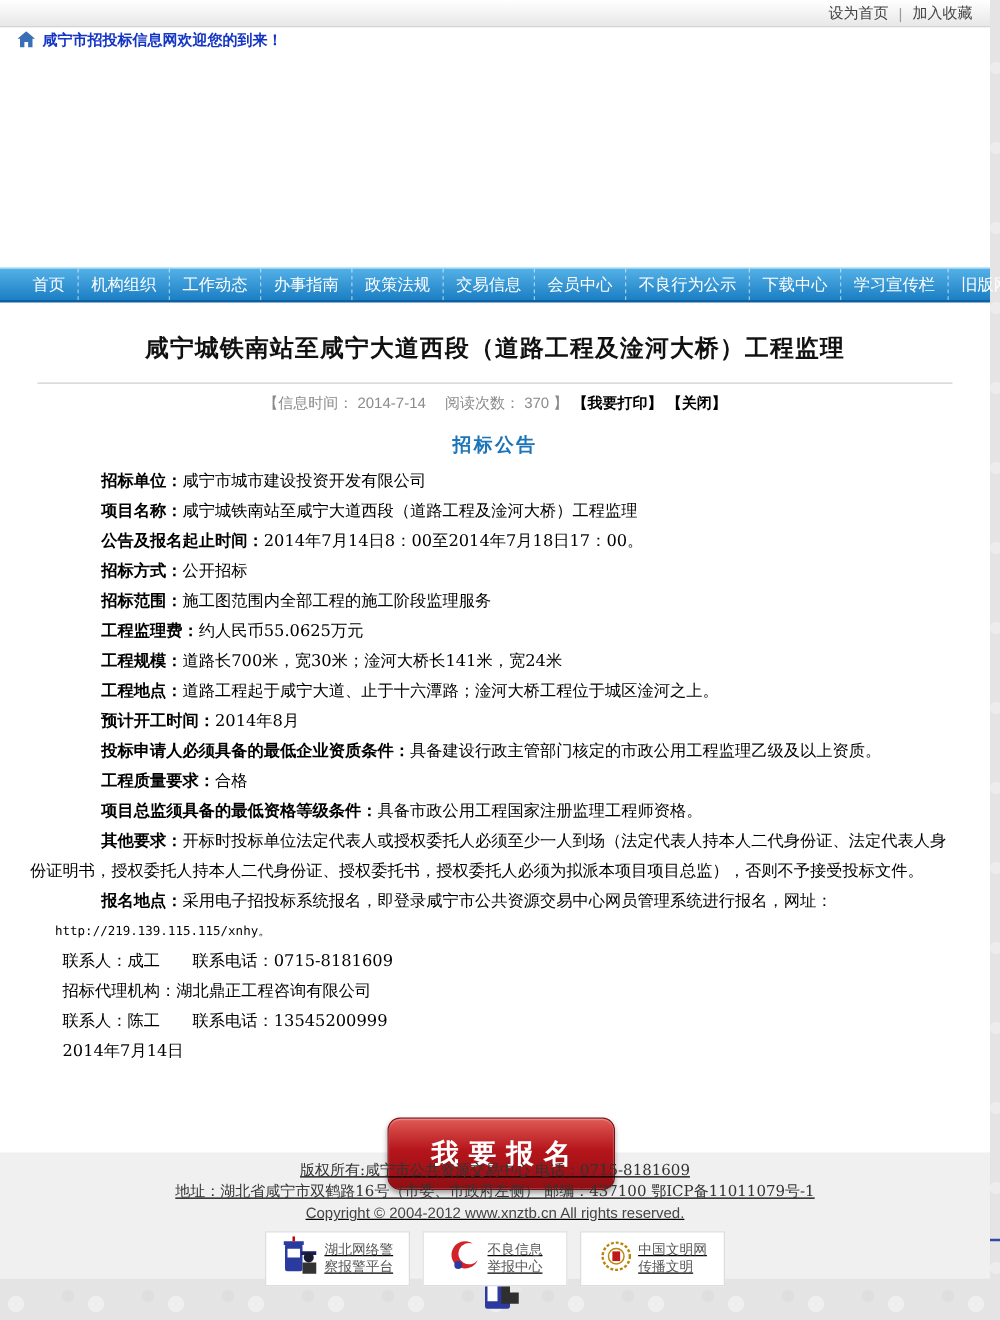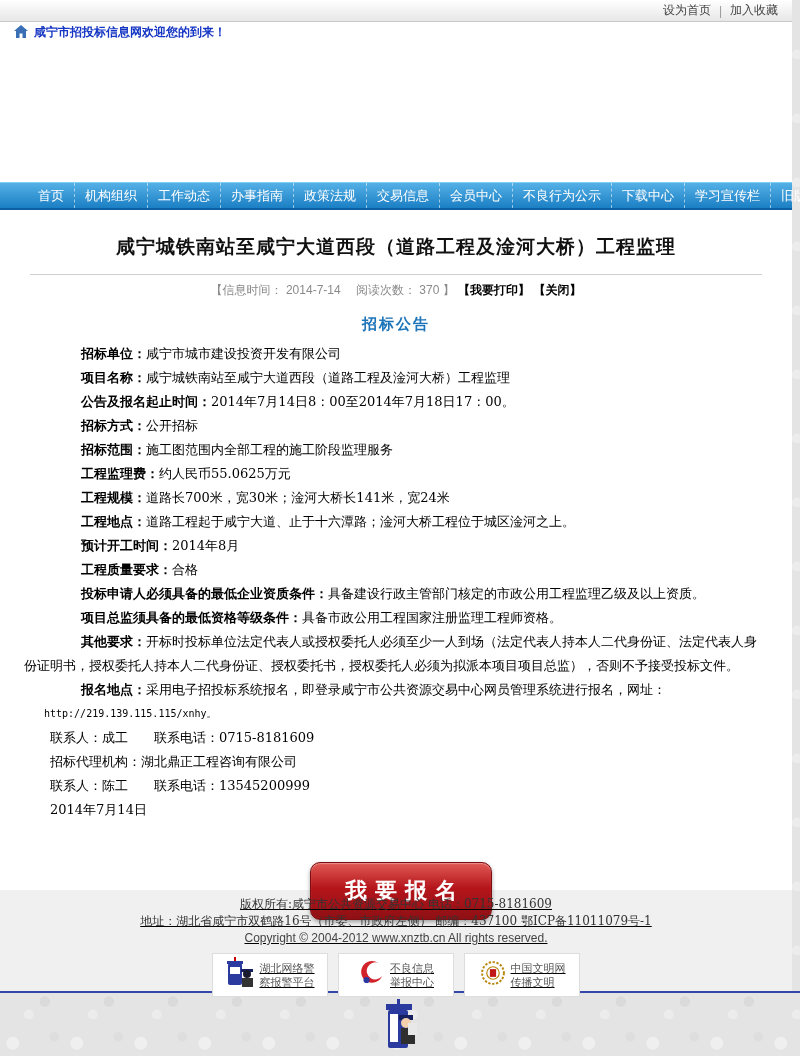--- a/index.html
+++ b/index.html
@@ -31,21 +31,21 @@
   .tb-divider { color:#999; }
 
   
   .banner { height:160px; background:#fff; }
 
   
   .nav {
     height:28px; background:linear-gradient(#54b0e6,#1b7fc4);
     border-top:1px solid #7fd0f5; border-bottom:2px solid #0e5fa4;
     display:flex; align-items:stretch; justify-content:space-between;
-    padding:0 28px; font-size:13px;
+    padding:0 16px; font-size:13px;margin-top:32px;
   }
   .nav a {
     color:#fff; text-decoration:none; display:flex; align-items:center;
     padding:0 10px; cursor:pointer; white-space:nowrap;
   }
   .nav a + a { border-left:1px dashed rgba(255,255,255,.55); }
 
   
   .article { height:680px; padding:0 24px; font-family:"DejaVu Serif","Liberation Serif",serif; color:#000; }
   .page-title {
@@ -140,22 +140,22 @@
     <div class="body-text">
       <p><b>招标单位：</b><span>咸宁市城市建设投资开发有限公司</span></p>
       <p><b>项目名称：</b><span>咸宁城铁南站至咸宁大道西段（道路工程及淦河大桥）工程监理</span></p>
       <p><b>公告及报名起止时间：</b><span>2014年7月14日8：00至2014年7月18日17：00。</span></p>
       <p><b>招标方式：</b><span>公开招标</span></p>
       <p><b>招标范围：</b><span>施工图范围内全部工程的施工阶段监理服务</span></p>
       <p><b>工程监理费：</b><span>约人民币55.0625万元</span></p>
       <p><b>工程规模：</b><span>道路长700米，宽30米；淦河大桥长141米，宽24米</span></p>
       <p><b>工程地点：</b><span>道路工程起于咸宁大道、止于十六潭路；淦河大桥工程位于城区淦河之上。</span></p>
       <p><b>预计开工时间：</b><span>2014年8月</span></p>
+      <p><b>投标申请人必须具备的最低企业资质条件：</b><span>具备建设行政主管部门核定的市政公用工程监理乙级及以上资质。</span></p>
       <p><b>工程质量要求：</b><span>合格</span></p>
-      <p><b>投标申请人必须具备的最低企业资质条件：</b><span>具备建设行政主管部门核定的市政公用工程监理乙级及以上资质。</span></p>
       <p><b>项目总监须具备的最低资格等级条件：</b><span>具备市政公用工程国家注册监理工程师资格。</span></p>
       <p><b>其他要求：</b><span>开标时投标单位法定代表人或授权委托人必须至少一人到场（法定代表人持本人二代身份证、法定代表人身份证明书，授权委托人持本人二代身份证、授权委托书，授权委托人必须为拟派本项目项目总监），否则不予接受投标文件。</span></p>
       <p><b>报名地点：</b><span>采用电子招投标系统报名，即登录咸宁市公共资源交易中心网员管理系统进行报名，网址：</span></p>
       <p class="url-line">http://219.139.115.115/xnhy。</p>
       <p>联系人：成工　　联系电话：0715-8181609</p>
       <p>招标代理机构：湖北鼎正工程咨询有限公司</p>
       <p>联系人：陈工　　联系电话：13545200999</p>
       <p>2014年7月14日</p>
     </div>
 

